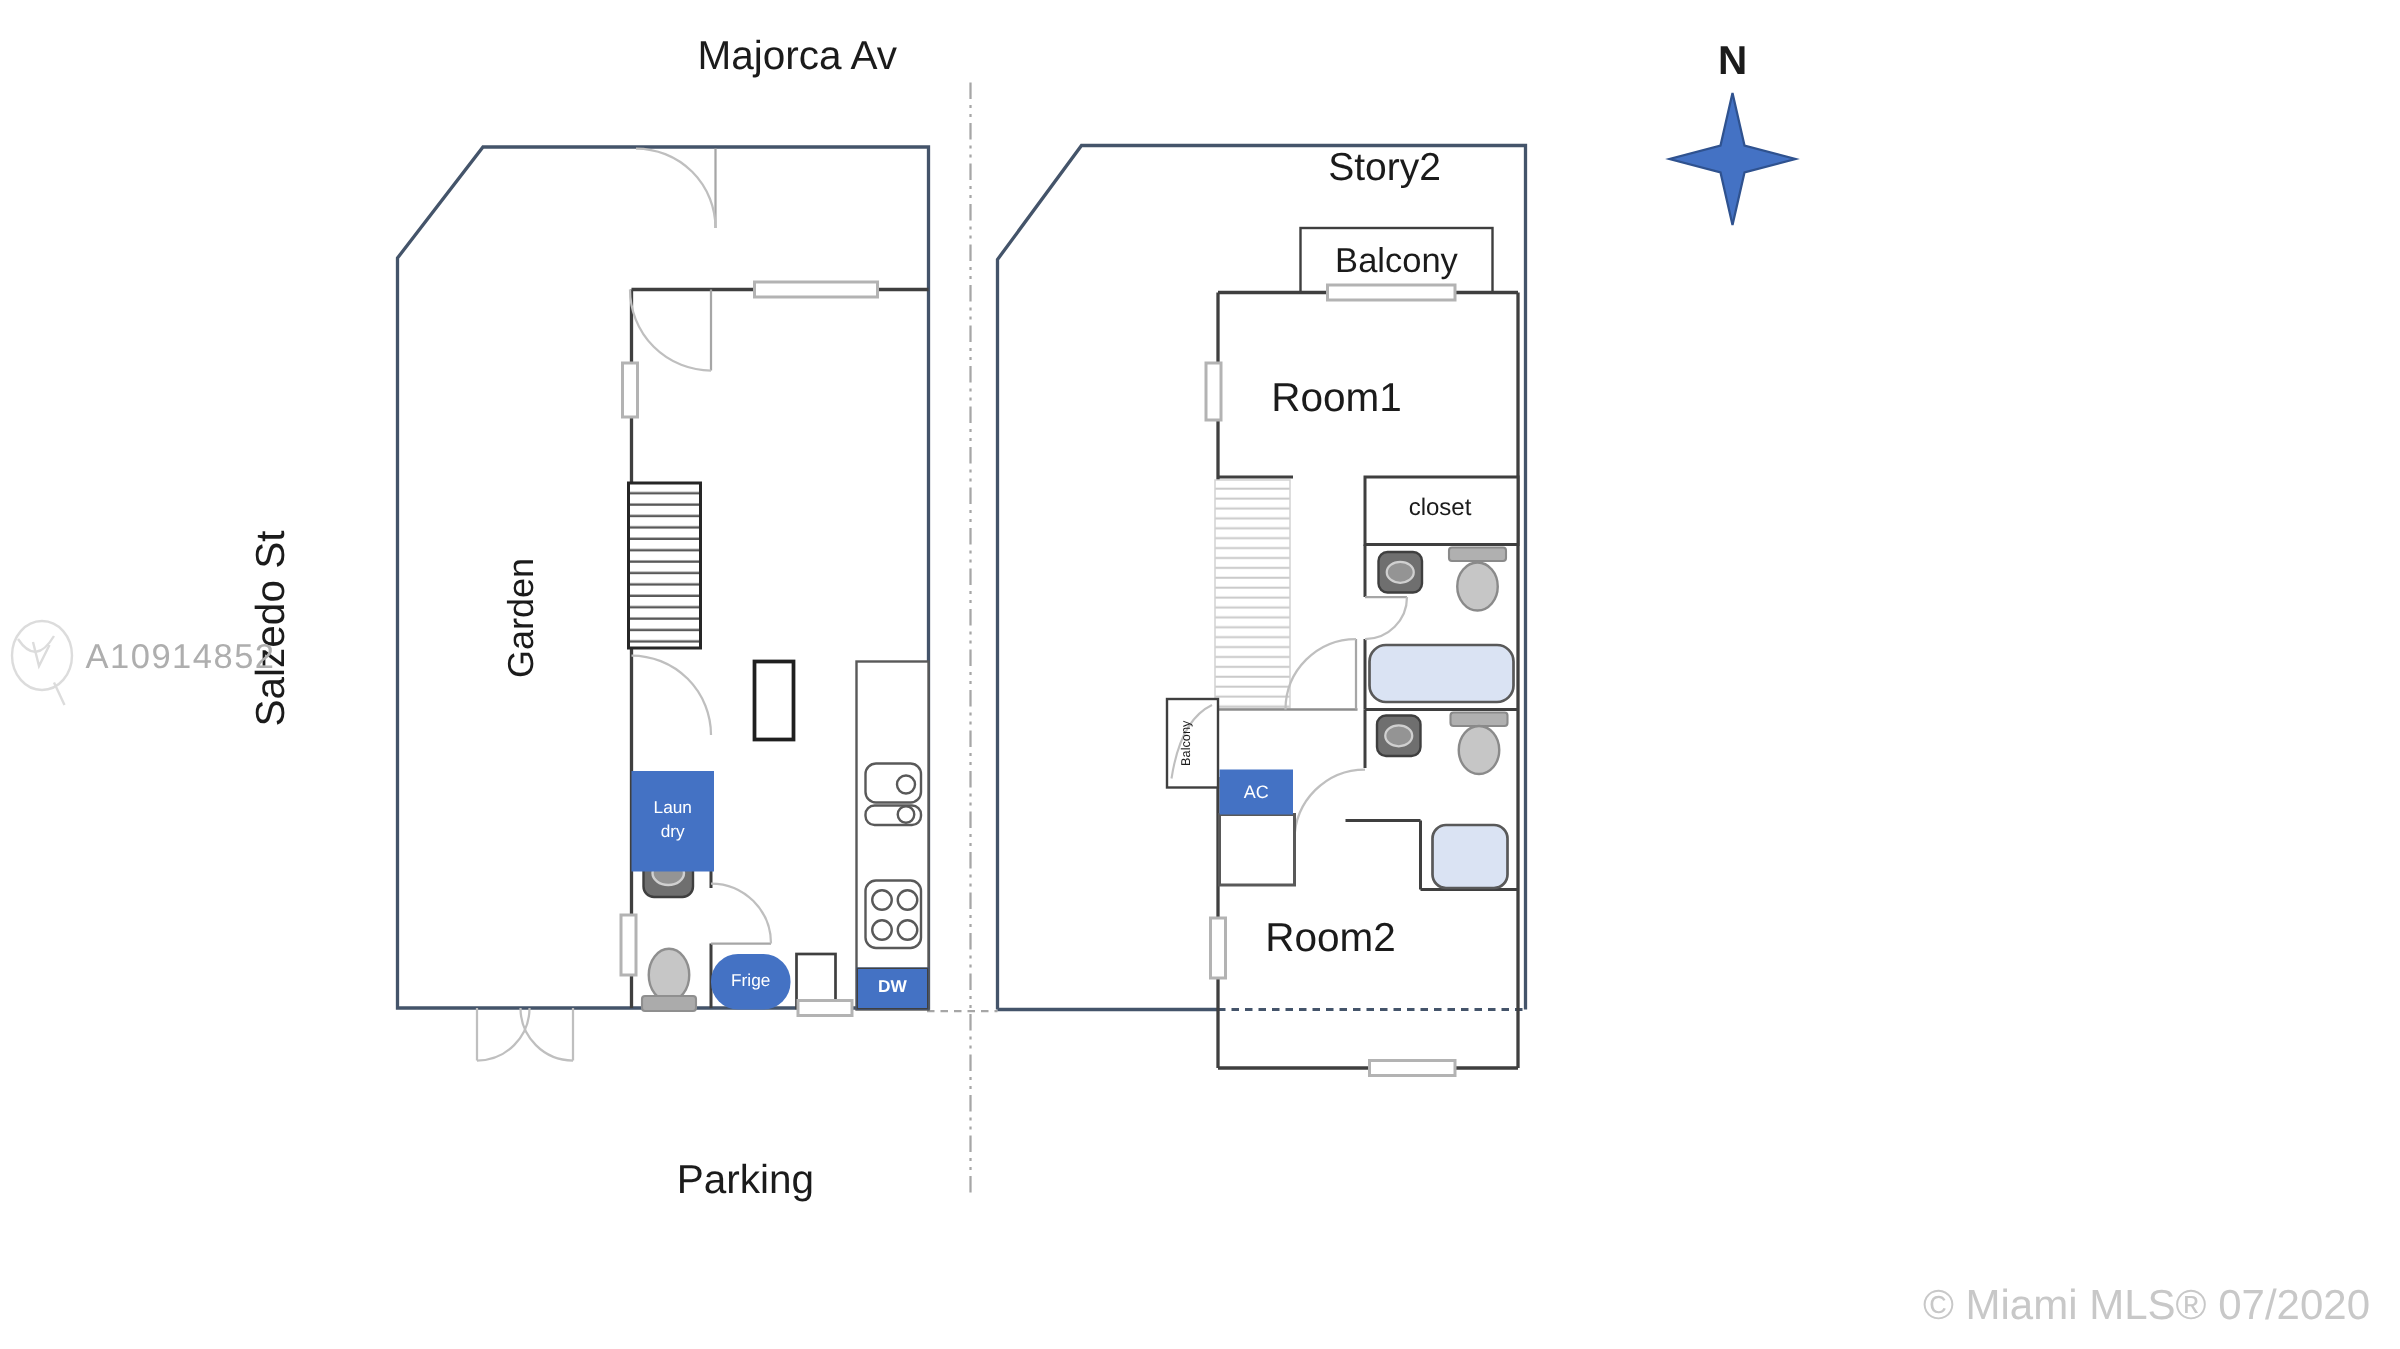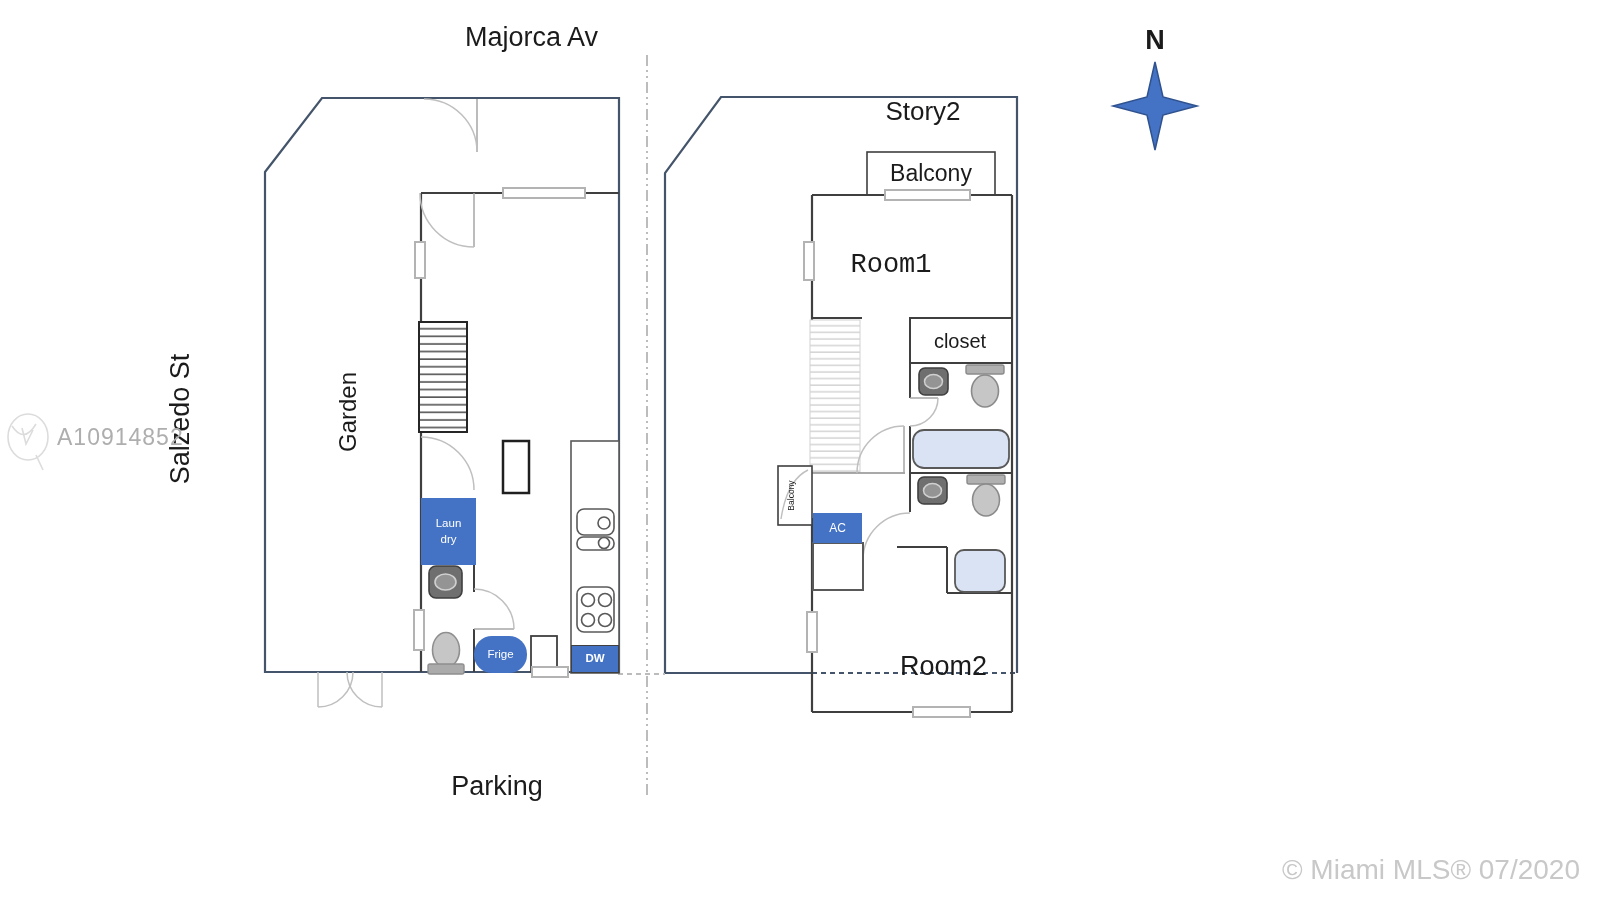--- a/index.html
+++ b/index.html
@@ -4,26 +4,26 @@
 <style>
   html,body{margin:0;padding:0;background:#ffffff;}
   #canvas{position:relative;width:1600px;height:899px;background:#ffffff;overflow:hidden;
           font-family:"Liberation Sans",sans-serif;color:#1b1b1b;}
   #linework{position:absolute;left:0;top:0;}
   .lbl{position:absolute;text-align:center;white-space:nowrap;color:#1b1b1b;}
   .rot{transform:rotate(-90deg);transform-origin:center center;}
   .street{font-size:27px;}
   .storytitle{font-size:26px;}
   .room{font-size:27px;}
-  .sub{font-size:20px;}
+  .sub{font-size:16px;}
   .garden{font-size:24px;}
   .blue-box{position:absolute;background:#4472C4;color:#ffffff;display:flex;
             align-items:center;justify-content:center;text-align:center;
             font-size:11.5px;line-height:1.35;}
-  .laundry{white-space:normal;padding:0 8px;box-sizing:border-box;}
+  .laundry{white-space:normal;padding:0 8px;box-sizing:border-box;margin-top:16px;}
   .dwbox{border:1.5px solid #404040;box-sizing:border-box;font-weight:bold;}
   .north{font-size:27px;font-weight:bold;}
   .wm-id{position:absolute;font-size:23px;color:#aeaeae;letter-spacing:1px;}
   .wm-copy{position:absolute;font-size:28px;color:#c8c8c8;text-align:right;}
   .smallbalcony{font-size:8.5px;color:#1b1b1b;}
 </style>
 </head>
 <body>
 
 <div id="canvas">
@@ -165,25 +165,25 @@
 
   <div class="lbl street rot" style="left:70px;top:404px;width:220px;height:30px;">Salzedo St</div>
 
 
   <div class="lbl storytitle" style="left:823px;top:96px;width:200px;">Story2</div>
 
   <div class="lbl garden rot" style="left:268px;top:398px;width:160px;height:28px;">Garden</div>
 
   <div class="lbl sub" style="left:867px;top:160px;width:128px;font-size:23px;">Balcony</div>
 
-  <div class="lbl room" style="left:791px;top:250px;width:200px;font-family:Liberation Mono, monospace;">Room1</div>
+  <div class="lbl room" style="left:791px;top:250px;width:200px;">Room1</div>
 
   <div class="lbl sub" style="left:905px;top:330px;width:110px;">closet</div>
 
-  <div class="lbl room" style="left:787px;top:651px;width:200px;text-align:right;">Room2</div>
+  <div class="lbl room" style="left:787px;top:610px;width:200px;">Room2</div>
 
   <div class="lbl smallbalcony rot" style="left:762px;top:489px;width:60px;height:13px;">Balcony</div>
 
   <div class="lbl street" style="left:397px;top:771px;width:200px;">Parking</div>
 
   <div class="lbl north" style="left:1137px;top:25px;width:36px;">N</div>
 
   <div class="blue-box laundry" style="left:421px;top:498px;width:55px;height:67px;">Laun dry</div>
 
   <div class="blue-box" style="left:474px;top:636px;width:53px;height:37px;border-radius:18px;">Frige</div>

